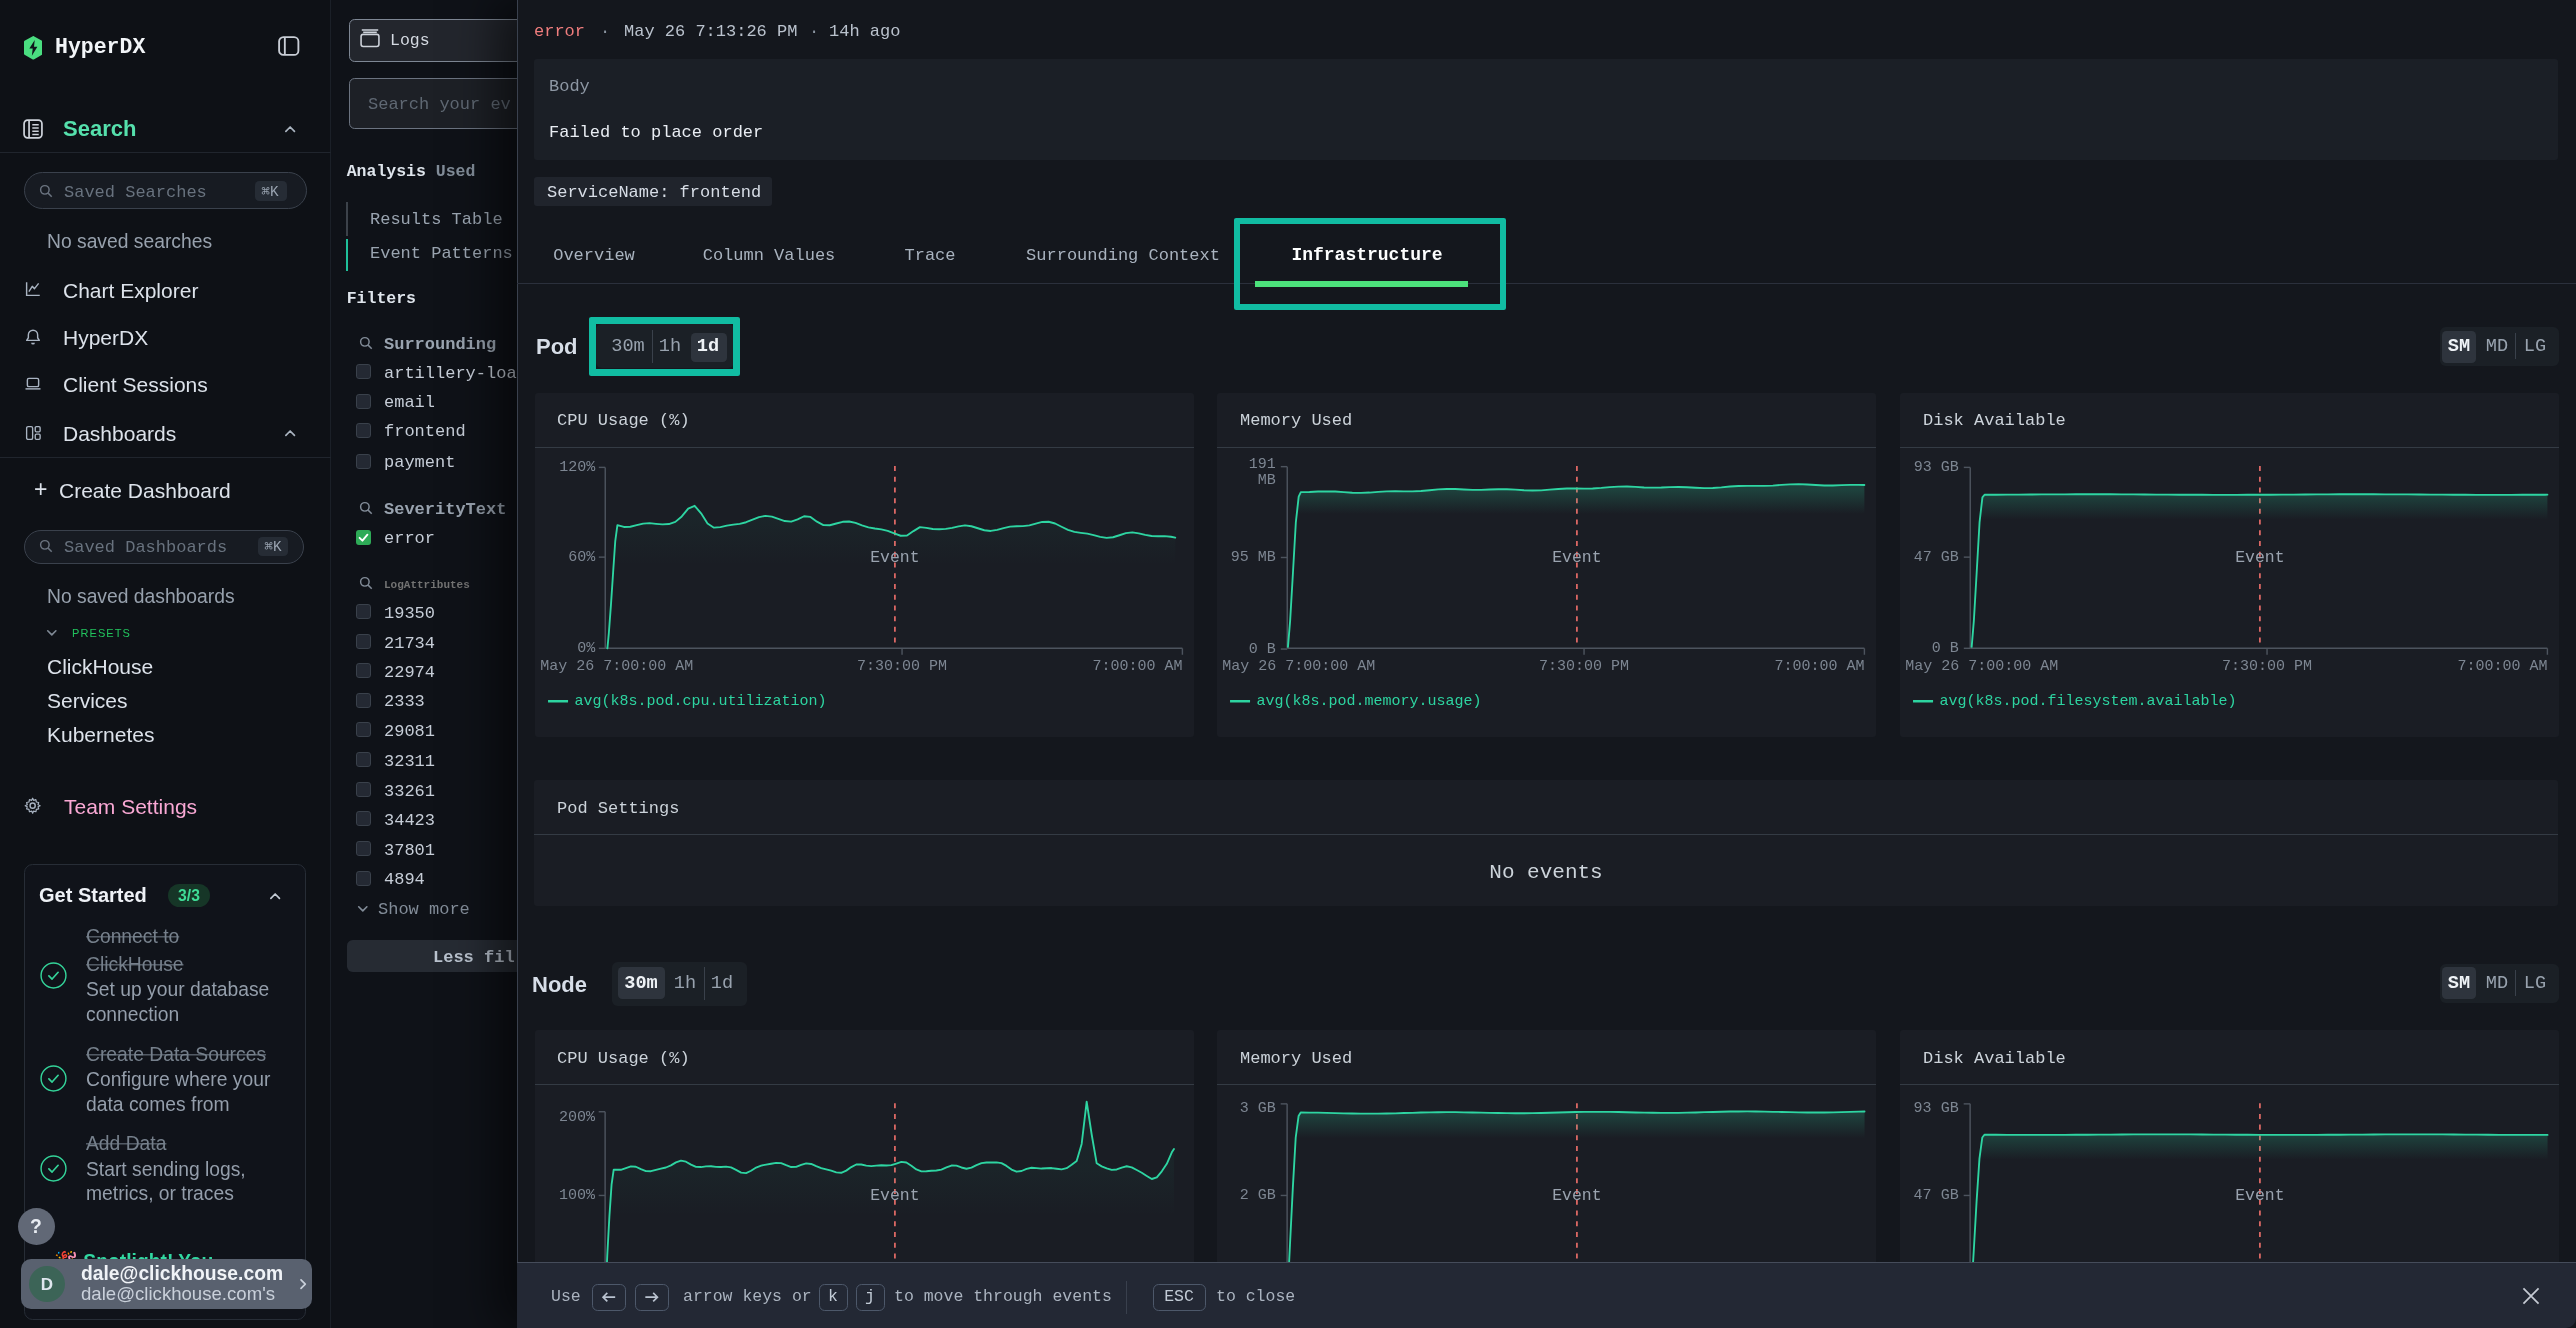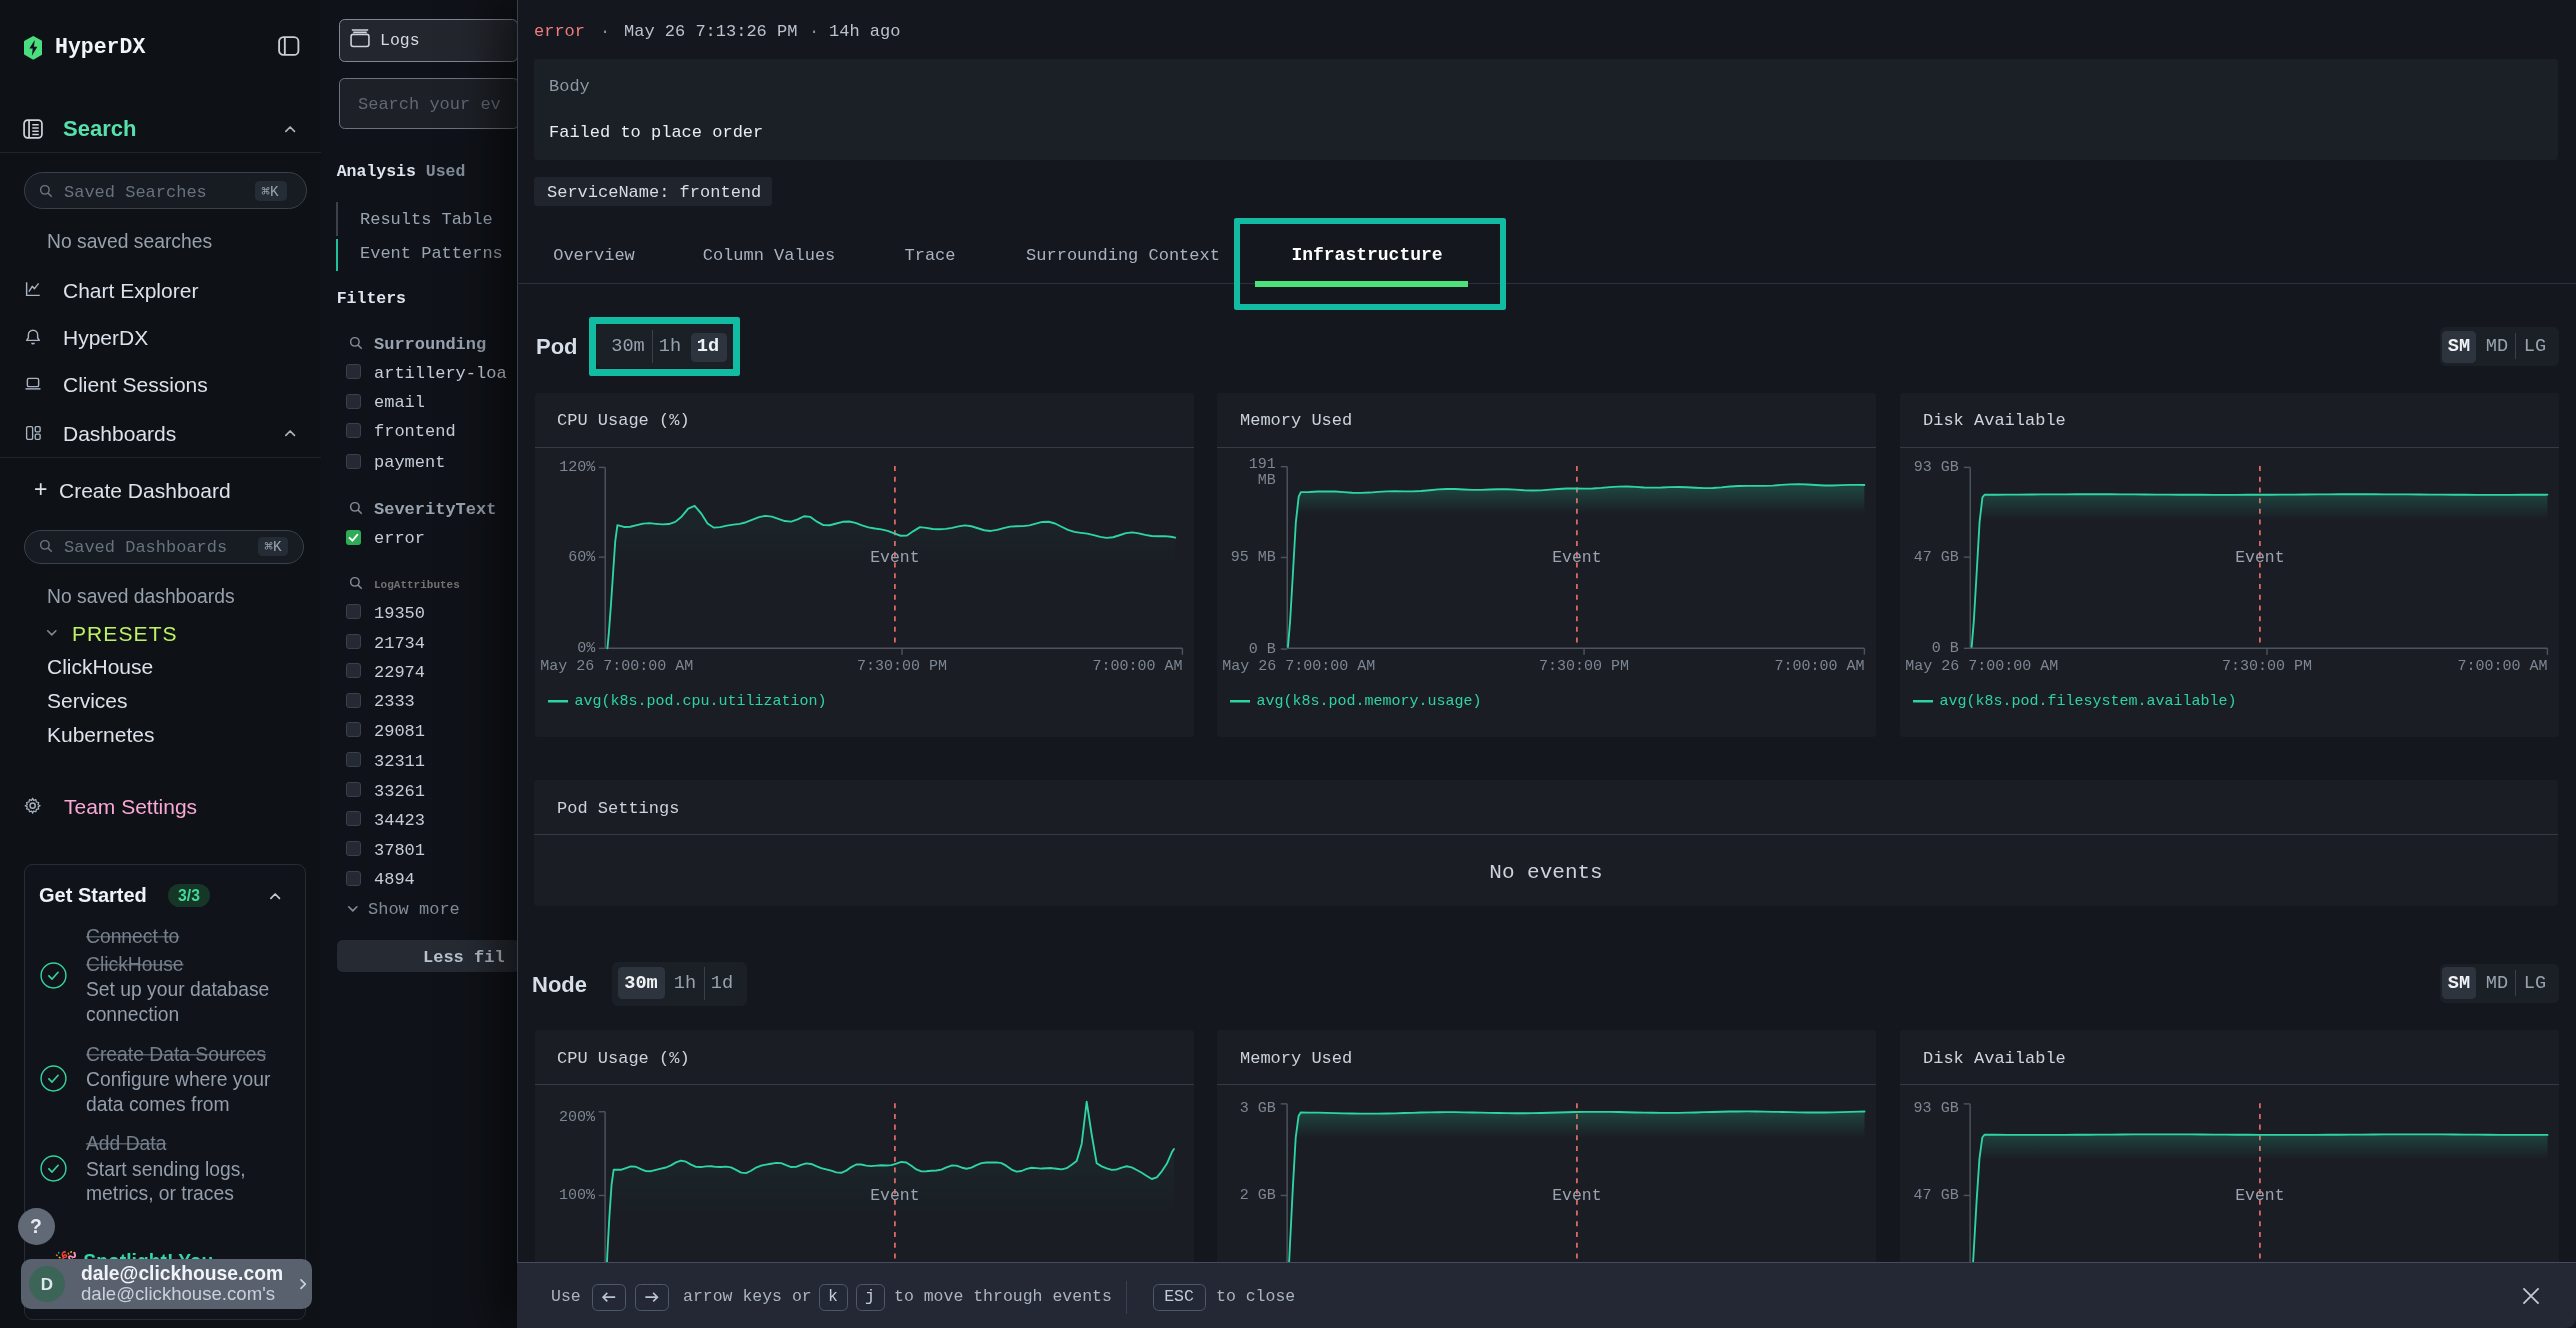--- a/index.html
+++ b/index.html
@@ -5,21 +5,21 @@
 html,body{width:2576px;height:1328px;overflow:hidden;background:#101319}
 body{font-family:"Liberation Mono",monospace;-webkit-font-smoothing:antialiased}
 #app{position:relative;width:2576px;height:1328px}
 .t{position:absolute;white-space:pre;line-height:1;transform:translate(0,-50%)}
 .tc{transform:translate(-50%,-50%)}
 .abs{position:absolute}
 .sans{font-family:"Liberation Sans",sans-serif}
 svg.chart{position:absolute;font-family:"Liberation Mono",monospace}
 
 #sidebar{position:absolute;left:0;top:0;width:331px;height:1328px;background:#0e1116;border-right:0.7px solid #1b2028}
-#filters{position:absolute;left:321px;top:0;width:187px;height:1328px;background:#0f1218}
+#filters{position:absolute;left:331px;top:0;width:187px;height:1328px;background:#0f1218}
 
 #overlay{position:absolute;left:517px;top:0;width:2059px;height:1328px;background:#14171d;border-left:1.1px solid #3a414e;box-shadow:-20px 0 43px rgba(0,0,0,.55)}
 .card{position:absolute;background:#1a1d24;border-radius:2.9px}
 .cardsep{position:absolute;height:1.4px;background:#343b44}
 .seg{position:absolute;background:#1b2026;border-radius:5.7px}
 .chip{position:absolute;background:#2e343d;border-radius:4.3px}
 .segsep{position:absolute;width:1.4px;background:#3a414b}
 .annot{position:absolute;border:6.4px solid #11bca2;border-radius:2.1px;z-index:40}
 #botbar{position:absolute;left:517px;top:1262px;width:2059px;height:66px;background:#232834;border-top:1.1px solid #454c5a;border-bottom-right-radius:10px;z-index:30}
 .kbd{position:absolute;border:1.4px solid #4d586a;border-radius:5.7px}
@@ -89,21 +89,21 @@
         <circle cx="10.5" cy="10.5" r="6.5" fill="none" stroke="#6b7480" stroke-width="2.2"></circle>
         <path d="M15.5,15.5 L21,21" stroke="#6b7480" stroke-width="2.2"></path>
       </svg>
 <div class="t" style="left:64px;top:547px;font-size:17px;color:#68727e">Saved Dashboards</div>
 <div class="kbadge" style="left:258px;top:537px;width:30px;height:19.3px"></div>
 <div class="t tc" style="left:273px;top:547px;font-size:14.3px;color:#9aa4b1">⌘K</div>
 <div class="t sans" style="left:47px;top:597px;font-size:19.3px;color:#97a1ad">No saved dashboards</div>
 <svg class="abs" style="left:45px;top:626px" width="13.6" height="13.6" viewBox="0 0 20 20">
         <path d="M4,7 L10,13 L16,7" fill="none" stroke="#7f8995" stroke-width="2.4" stroke-linecap="round" stroke-linejoin="round"></path>
       </svg>
-<div class="t sans" style="left:72px;top:633px;font-size:21px;letter-spacing:1.1px;color:#bef264">PRESETS</div>
+<div class="t sans" style="left:72px;top:633px;font-size:11px;letter-spacing:1.1px;color:#22c55e">PRESETS</div>
 <div class="t sans" style="left:47px;top:666px;font-size:21px;color:#dce2ea">ClickHouse</div>
 <div class="t sans" style="left:47px;top:700px;font-size:21px;color:#dce2ea">Services</div>
 <div class="t sans" style="left:47px;top:734px;font-size:21px;color:#dce2ea">Kubernetes</div>
 <svg class="abs" style="left:23px;top:796px" width="19.3" height="19.3" viewBox="0 0 24 24">
         <circle cx="12" cy="12" r="3.2" fill="none" stroke="#a9b4c2" stroke-width="1.8"></circle>
         <path d="M12,2.8 l1.2,2.6 2.8,-.8 .6,2.9 2.9,.6 -.8,2.8 2.6,1.2 -2.6,1.2 .8,2.8 -2.9,.6 -.6,2.9 -2.8,-.8 -1.2,2.6 -1.2,-2.6 -2.8,.8 -.6,-2.9 -2.9,-.6 .8,-2.8 -2.6,-1.2 2.6,-1.2 -.8,-2.8 2.9,-.6 .6,-2.9 2.8,.8 z" fill="none" stroke="#a9b4c2" stroke-width="1.5" stroke-linejoin="round"></path>
       </svg>
 <div class="t sans" style="left:64px;top:806px;font-size:21px;color:#f9a8d4">Team Settings</div>
 <div class="abs" style="left:23.6px;top:864px;width:282px;height:456px;border:1.1px solid #272d36;border-radius:8.6px;background:#10131a"></div>
 <div class="t sans" style="left:39px;top:895px;font-size:20px;font-weight:bold;color:#eef1f6">Get Started</div>

